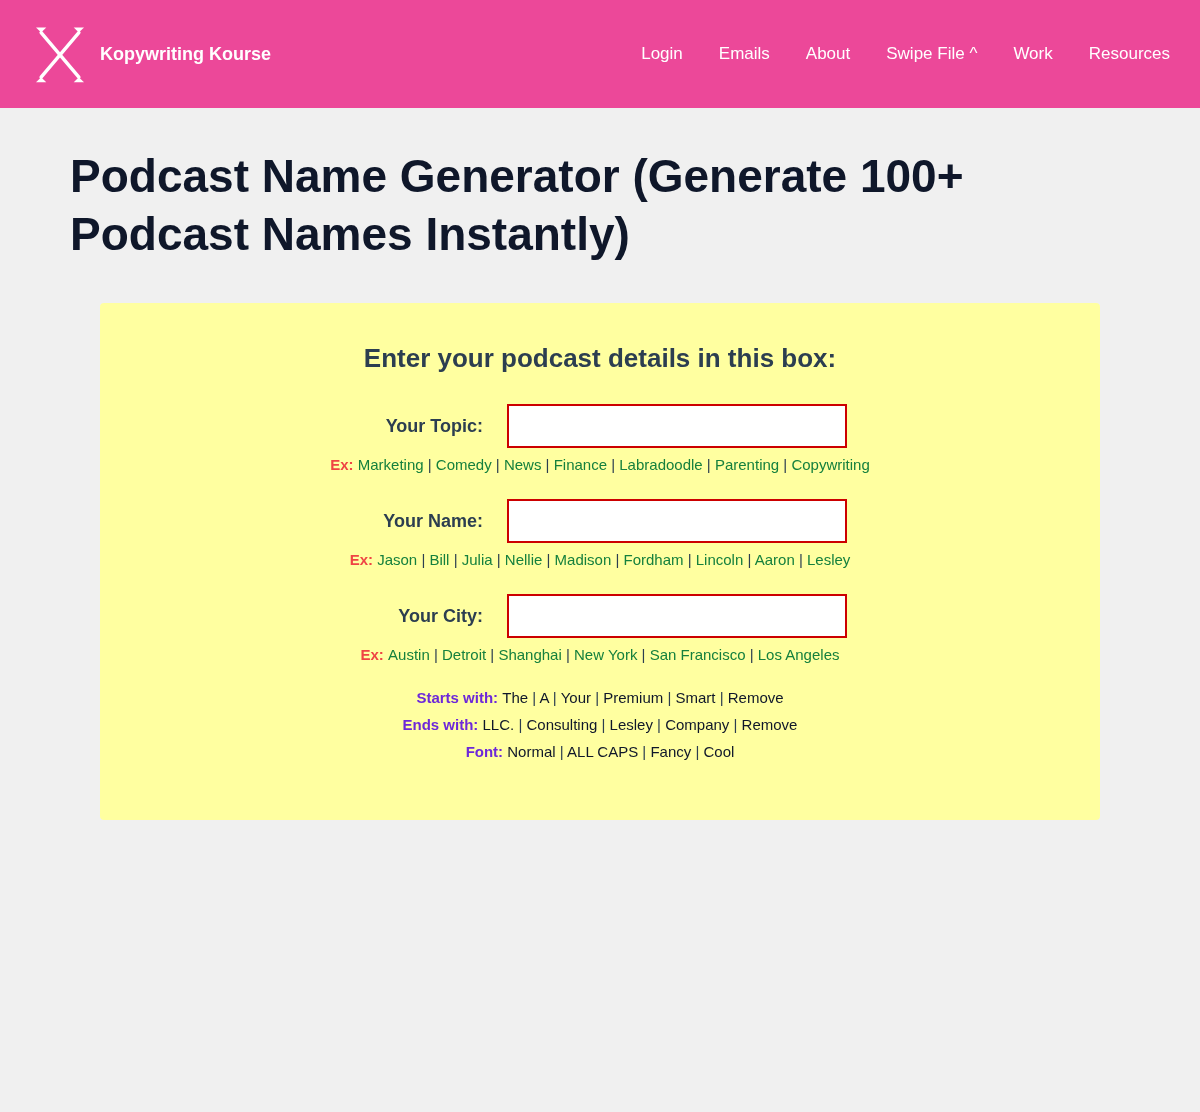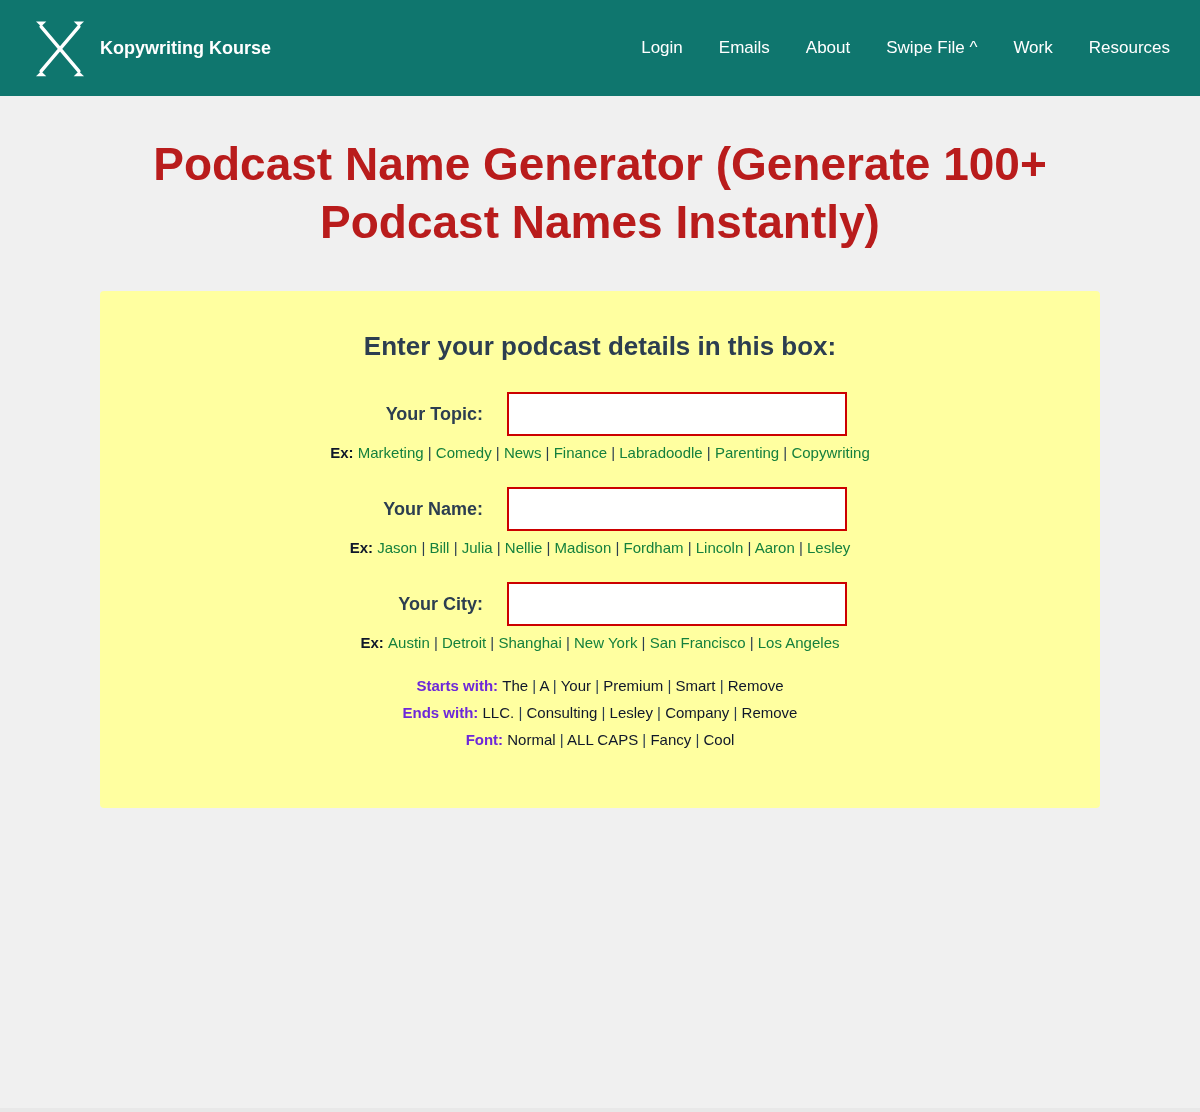--- a/index.html
+++ b/index.html
@@ -4,25 +4,25 @@
   <style>
     * { box-sizing: border-box; margin: 0; padding: 0; }
     body {
       font-family: -apple-system, BlinkMacSystemFont, 'Segoe UI', Arial, sans-serif;
       background: #e8e8e8;
       min-height: 1112px;
     }
 
     
     nav {
-      background: #0f766e;
+      background: #ec4899;
       display: flex;
       align-items: center;
       padding: 12px 30px;
-      height: 96px;
+      height: 108px;
     }
     .nav-logo {
       display: flex;
       align-items: center;
       gap: 10px;
       color: white;
       font-weight: bold;
       font-size: 18px;
       text-decoration: none;
       flex-shrink: 0;
@@ -45,22 +45,22 @@
     }
 
     
     .page-wrapper {
       background: #f0f0f0;
       min-height: calc(1112px - 100px);
       padding: 40px 30px 60px;
     }
 
     .page-title {
-      text-align: center;
-      color: #b91c1c;
+      text-align: left;
+      color: #0f172a;
       font-size: 46px;
       font-weight: 600;
       line-height: 1.25;
       margin-bottom: 40px;
       padding: 0 40px;
     }
 
     
     .generator-box {
       background: #ffffa0;
@@ -104,21 +104,21 @@
     }
 
     .example-row {
       text-align: center;
       font-size: 15px;
       font-weight: 700;
       color: #2c3e50;
       margin-bottom: 26px;
     }
     .example-row span.ex-label {
-      color: #0f172a;
+      color: #ef4444;
     }
     .example-row span.ex-link {
       color: #15803d;
       font-weight: 400;
     }
     .example-row span.sep {
       color: #2c3e50;
       font-weight: 400;
     }
 

